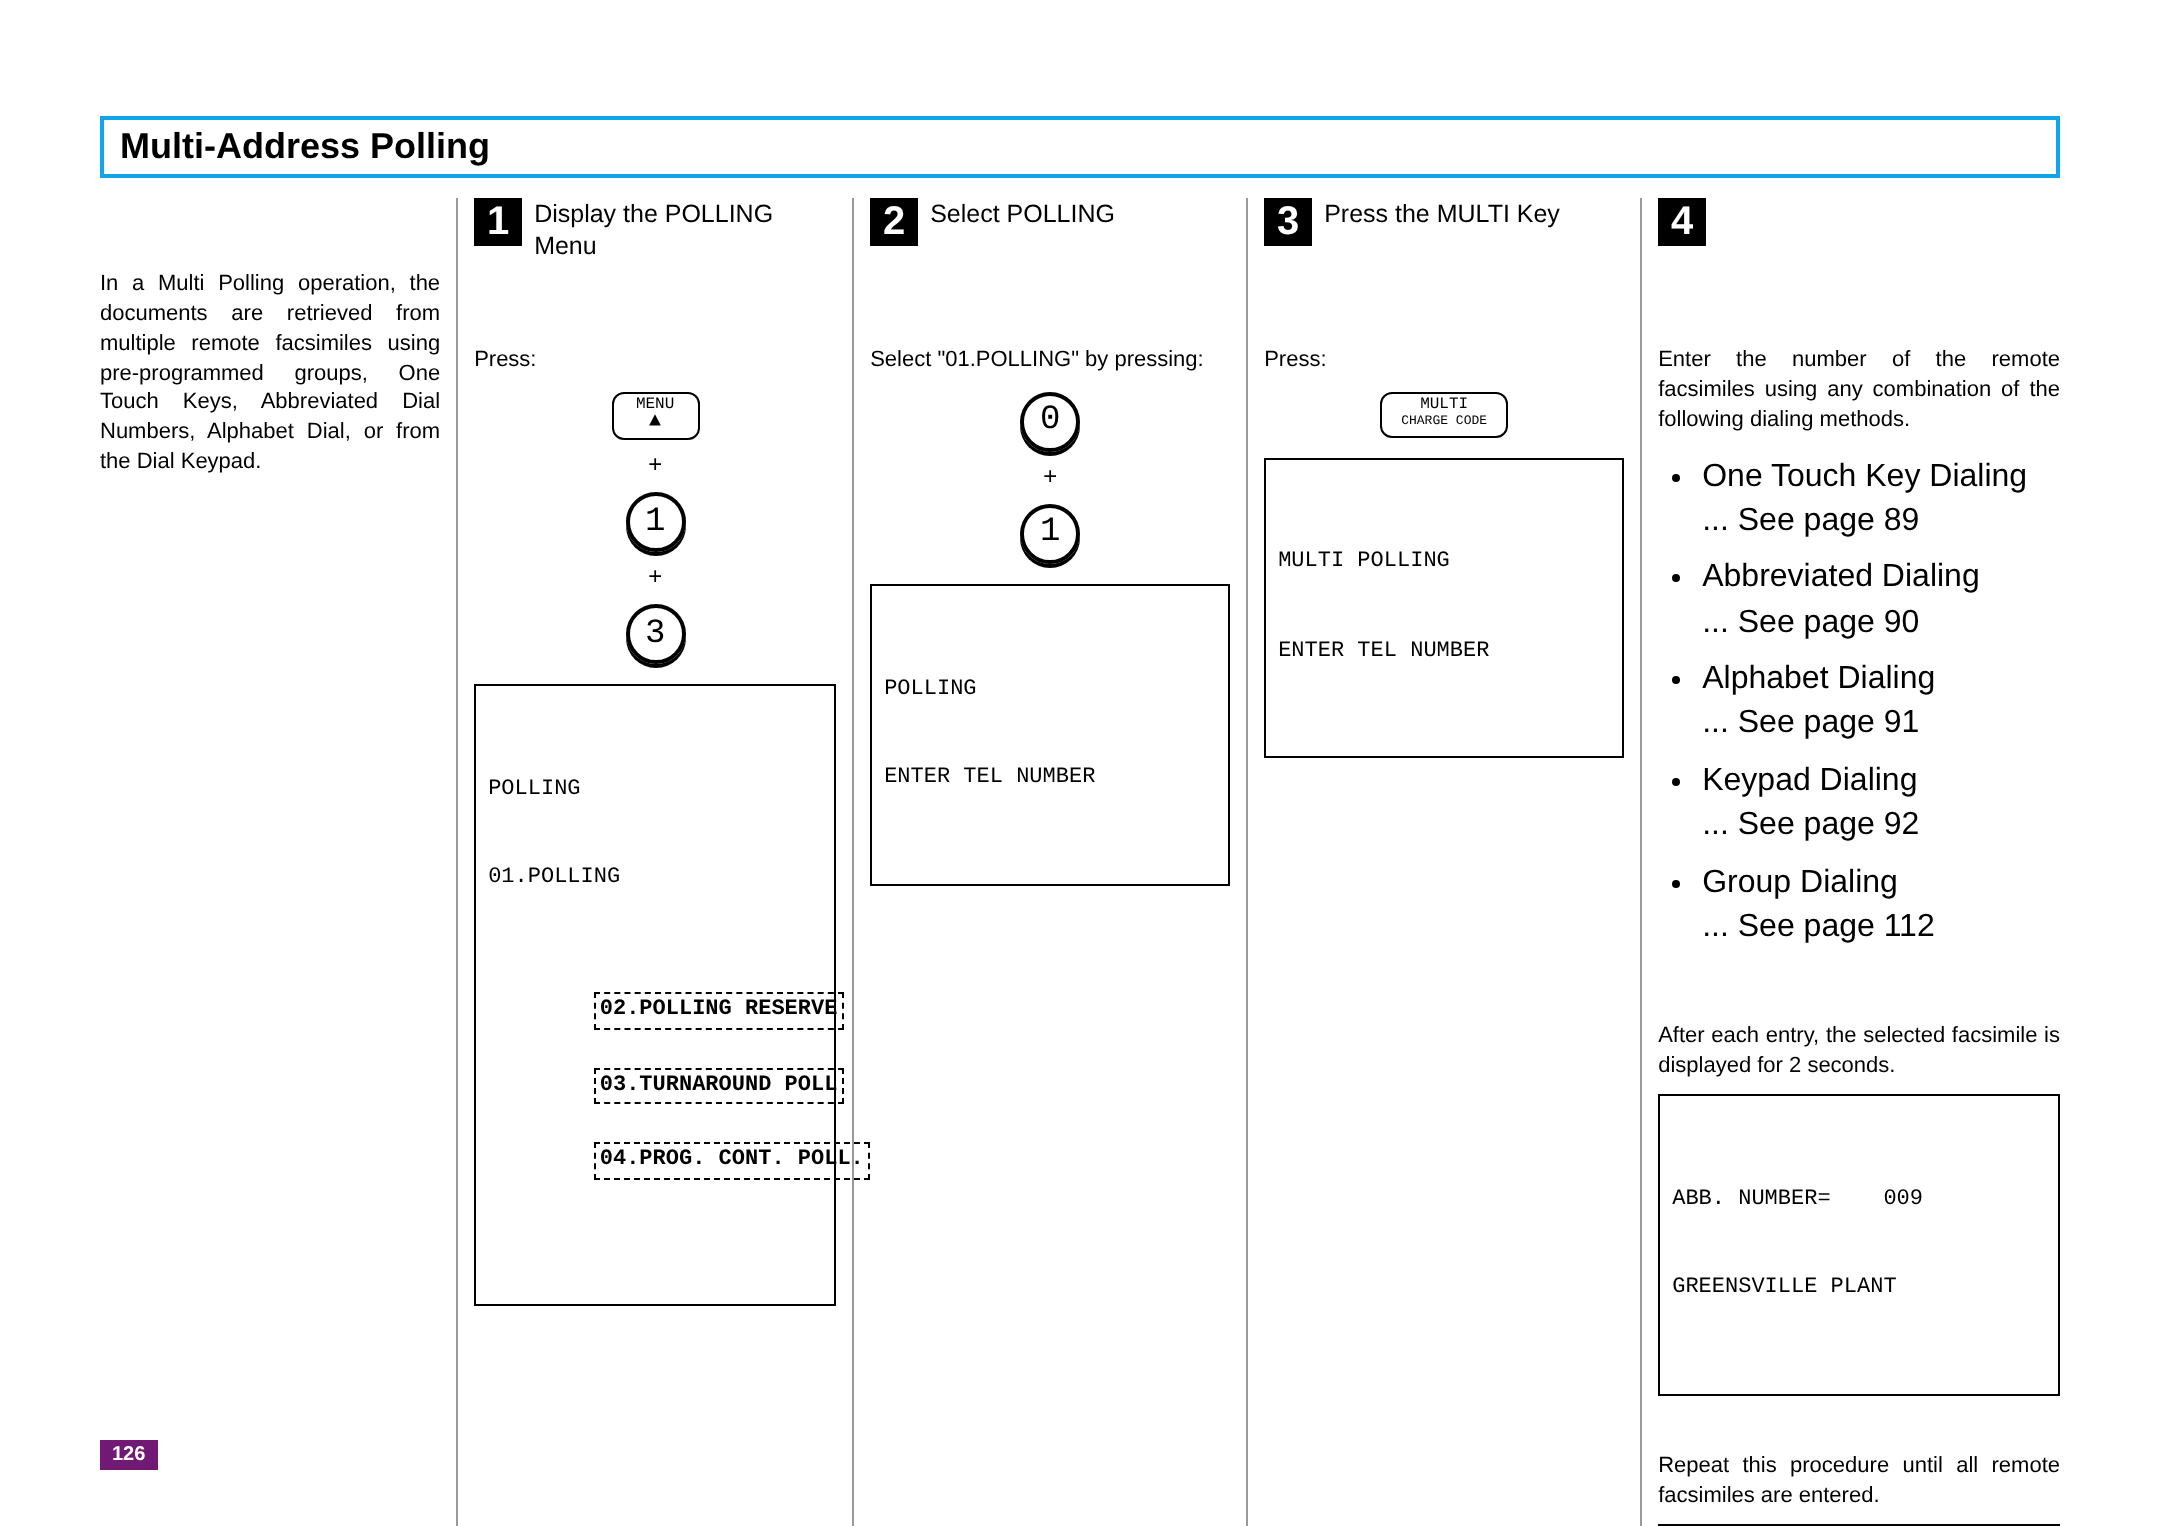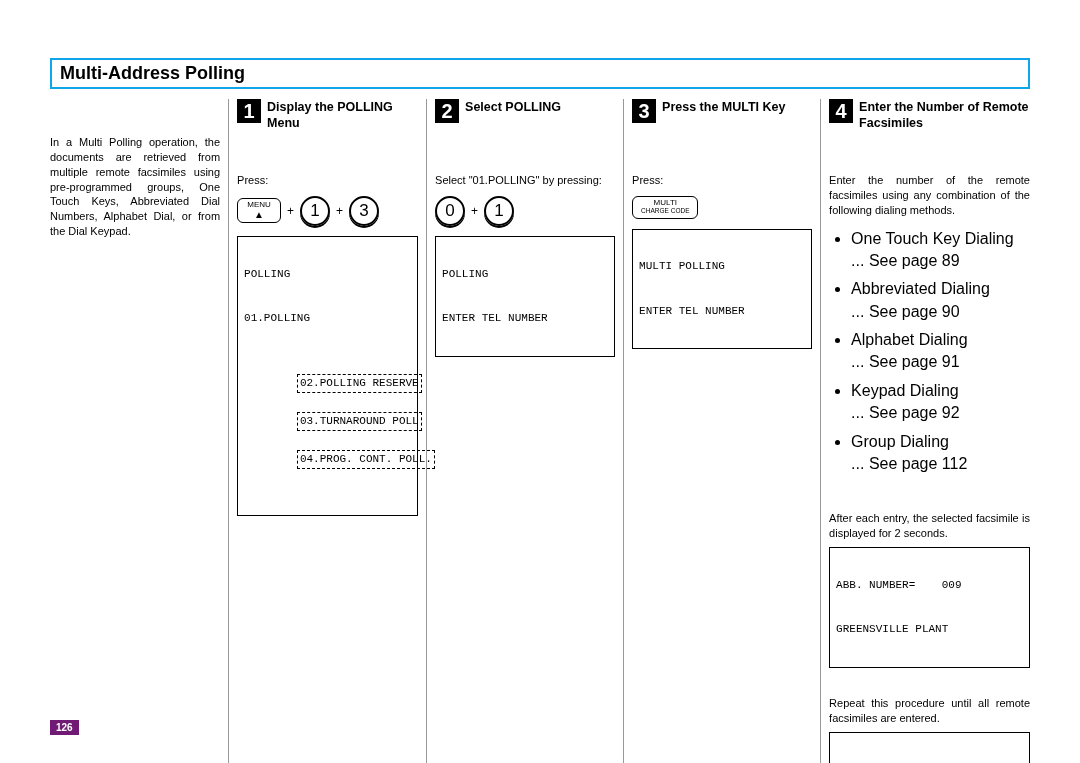--- a/index.html
+++ b/index.html
@@ -45,37 +45,38 @@
     color: #fff;
     font-weight: bold;
     font-size: 20px;
     width: 24px;
     height: 24px;
     text-align: center;
     line-height: 24px;
     flex-shrink: 0;
   }
   .step-title {
-    font-weight: bold;
+    font-weight: normal;
     font-size: 12.5px;
     line-height: 1.25;
     padding-top: 1px;
   }
   .intro, .body-text {
     font-size: 11px;
     line-height: 1.35;
     text-align: justify;
     margin-top: 36px;
   }
   .keypad-col {
     display: flex;
-    flex-direction: row;
+    flex-direction: column;
     align-items: center;
     gap: 6px;
     margin: 8px 0 10px 0;
+    font-family: Liberation Mono, monospace;
   }
   .keypad-btn {
     border: 1px solid #000;
     border-radius: 6px;
     min-width: 44px;
     padding: 2px 8px;
     text-align: center;
     font-size: 8px;
     line-height: 1.05;
     white-space: pre;
@@ -89,30 +90,31 @@
     align-items: center;
     justify-content: center;
     font-size: 17px;
     box-shadow: 0 2px 0 #000;
   }
   .plus { font-size: 12px; }
   .display-box {
     border: 1px solid #000;
     font-family: "Courier New", monospace;
     font-size: 11px;
-    padding: 0 6px;
+    padding: 15px 6px;
     line-height: 1.35;
     margin-top: 6px;
     white-space: pre;
   }
   .dashed-row {
     border: 1px dashed #000;
     padding: 1px 2px;
     margin: 2px 0;
     display: inline-block;
+    font-weight: bold;
   }
   .dash-group {
     margin-top: 2px;
   }
   ul.dial-list {
     list-style: disc;
     padding-left: 22px;
     font-size: 16px;
     line-height: 1.4;
     margin: 10px 0;
@@ -193,21 +195,20 @@
     </div>
     <div class="display-box">
       <div>MULTI POLLING</div>
       <div>ENTER TEL NUMBER</div>
     </div>
   </div>
 
   <div class="col col4">
     <div class="step-head">
       <div class="step-num">4</div>
-      <div class="step-title">Enter the Number of Remote Facsimiles</div>
     </div>
     <p class="body-text">Enter the number of the remote facsimiles using any combination of the following dialing methods.</p>
     <ul class="dial-list">
       <li><span>One Touch Key Dialing</span><br><span>... See page 89</span></li>
       <li><span>Abbreviated Dialing</span><br><span>... See page 90</span></li>
       <li><span>Alphabet Dialing</span><br><span>... See page 91</span></li>
       <li><span>Keypad Dialing</span><br><span>... See page 92</span></li>
       <li><span>Group Dialing</span><br><span>... See page 112</span></li>
     </ul>
     <p class="body-text">After each entry, the selected facsimile is displayed for 2 seconds.</p>

